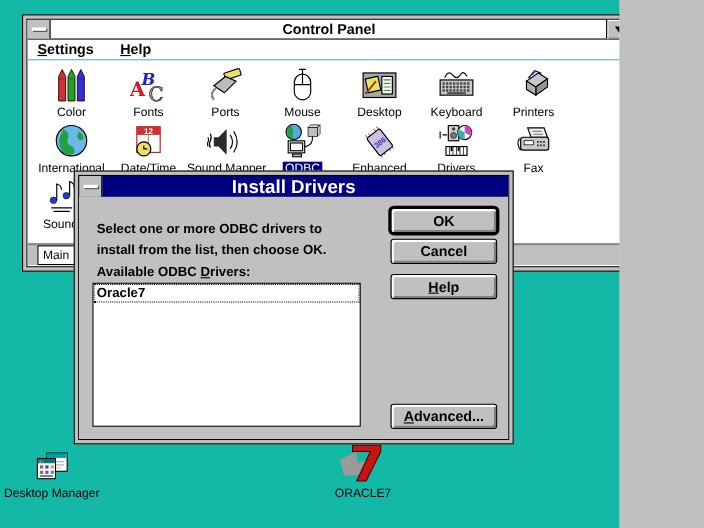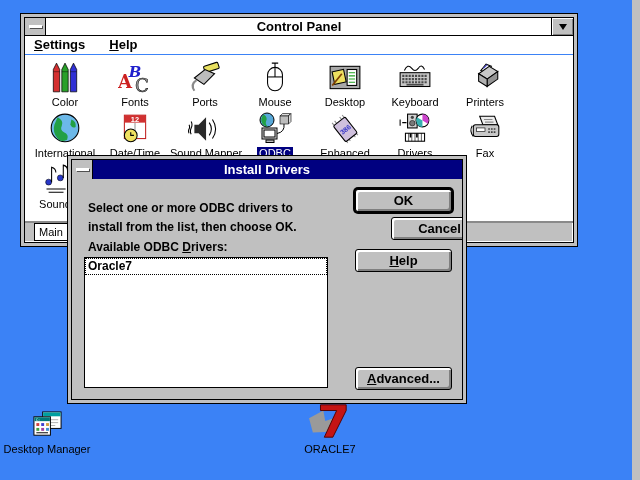--- a/index.html
+++ b/index.html
@@ -1,18 +1,18 @@
 <!DOCTYPE html>
 <html><head>
 <meta charset="utf-8">
 <style>
   * { box-sizing: border-box; margin: 0; padding: 0; }
   html,body { width:640px; height:480px; }
   body { font-family:"Liberation Sans", sans-serif; background:#c0c0c0; overflow:hidden; }
-  #screen { position:relative; width:632px; height:480px; background:#3b82f6; overflow:hidden; }
+  #screen { position:relative; width:563px; height:480px; background:#14b8a6; overflow:hidden; }
 
   
   .win-outer { position:absolute; border:1px solid #000; background:#c0c0c0; padding:3px; }
   .win-inner { border:1px solid #000; height:100%; display:flex; flex-direction:column; background:#fff; overflow:hidden; }
 
   .titlebar { flex:0 0 18px; position:relative; display:flex; align-items:stretch; background:#fff; border-bottom:1px solid #000; }
   .titlebar .title-text { position:absolute; left:0; right:0; top:0; bottom:0; text-align:center; font-weight:bold; font-size:13px; line-height:18px; color:#000; }
   .sysbtn { position:relative; z-index:2; width:21px; background:#c0c0c0; border-right:1px solid #000; display:flex; align-items:center; justify-content:center; }
   .sysdash { width:13px; height:3px; background:#fff; box-shadow:1px 1px 0 #505050; }
   .capbtn { position:relative; z-index:2; width:22px; background:#c0c0c0; border-left:1px solid #000; display:flex; align-items:center; justify-content:center; box-shadow:inset 1px 1px 0 #fff, inset -1px -1px 0 #808080; }
@@ -29,21 +29,21 @@
   .icon-glyph { display:block; margin:0 auto 1px auto; }
   .icon-label { font-size:11px; color:#000; white-space:nowrap; }
   .icon-label .sel { background:#000080; color:#fff; padding:0 2px; }
 
   
   .bottom-strip { flex:0 0 21px; position:relative; background:#c0c0c0; border-top:2px solid #8a8a8a; box-shadow:inset -1px -1px 0 #fff; }
   .main-frag { position:absolute; left:9px; top:0; width:46px; height:18px; background:#fff; border:1px solid #000; font-size:11px; line-height:16px; padding-left:4px; overflow:hidden; white-space:nowrap; color:#000; }
 
   
   .dlg-titlebar { flex:0 0 19px; position:relative; display:flex; background:#000080; }
-  .dlg-titlebar .title-text { position:absolute; left:0; right:0; top:0; bottom:0; text-align:center; color:#fff; font-weight:bold; font-size:13px; line-height:19px; }
+  .dlg-titlebar .title-text { position:absolute; left:0; right:0; top:0; bottom:0; text-align:center; color:#fff; font-weight:bold; font-size:17px; line-height:19px; }
   .dlg-body { flex:1; position:relative; background:#c0c0c0; }
   .instr { position:absolute; left:16px; top:20px; font-weight:bold; font-size:12px; line-height:19px; color:#000; white-space:nowrap; }
 
   .btn { position:absolute; left:283px; width:97px; height:23px; background:#c0c0c0; border:1px solid #000; border-radius:3px; font-weight:bold; font-size:13px; color:#000; display:flex; align-items:center; justify-content:center; box-shadow:inset 1px 1px 0 #fff, inset 2px 2px 0 #fff, inset -1px -1px 0 #808080, inset -2px -2px 0 #808080; }
   .btn-default { box-shadow:0 0 0 2px #000, inset 1px 1px 0 #fff, inset 2px 2px 0 #fff, inset -1px -1px 0 #808080, inset -2px -2px 0 #808080;text-align:right; }
 
   .list-label { position:absolute; left:16px; top:61px; font-weight:bold; font-size:12px; color:#000; white-space:nowrap; }
   .listbox { position:absolute; left:12px; top:78px; width:244px; height:131px; background:#fff; border:1px solid #000; overflow:hidden; }
   .list-item { height:17px; border:1px dotted #000; font-weight:bold; font-size:12px; line-height:15px; padding-left:2px; color:#000; }
 
@@ -261,21 +261,21 @@
       <div class="dlg-body">
 
         <div class="instr">
           <div>Select one or more ODBC drivers to</div>
           <div>install from the list, then choose OK.</div>
         </div>
 
         <button class="btn btn-default" style="top:10px;">
             <span>OK</span>
           </button>
-        <button class="btn" style="top:38px;margin-left:36px;">
+        <button class="btn" style="top:38px;">
             <span>Cancel</span>
           </button>
         <button class="btn" style="top:70px;">
             <span><span class="accel">H</span><span>elp</span></span>
           </button>
 
         <div class="list-label"><span>Available ODBC </span><span class="accel">D</span><span>rivers:</span></div>
 
         <div class="listbox">
           <div class="list-item">Oracle7</div>

